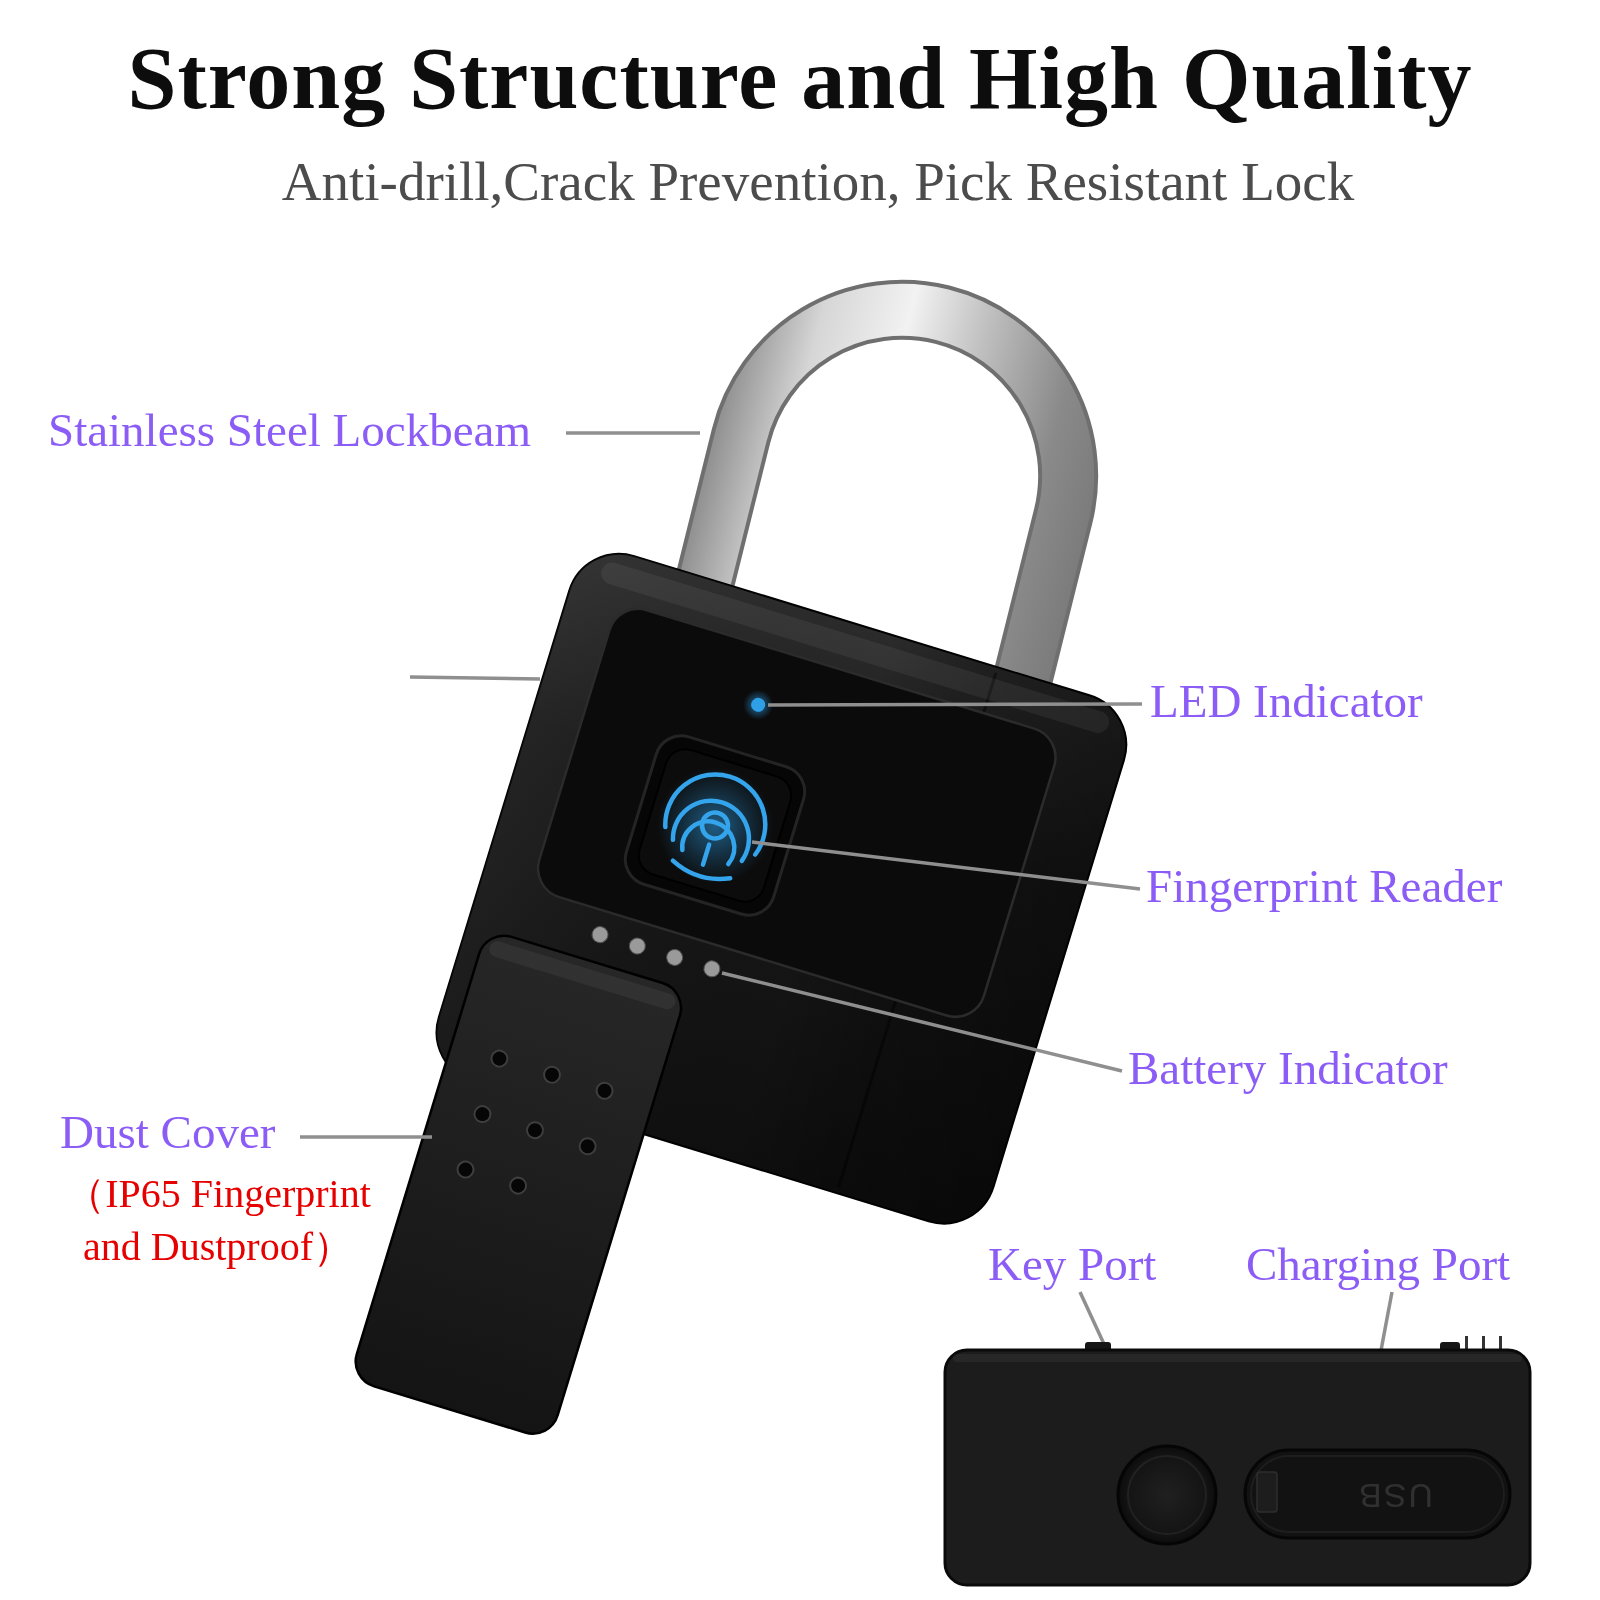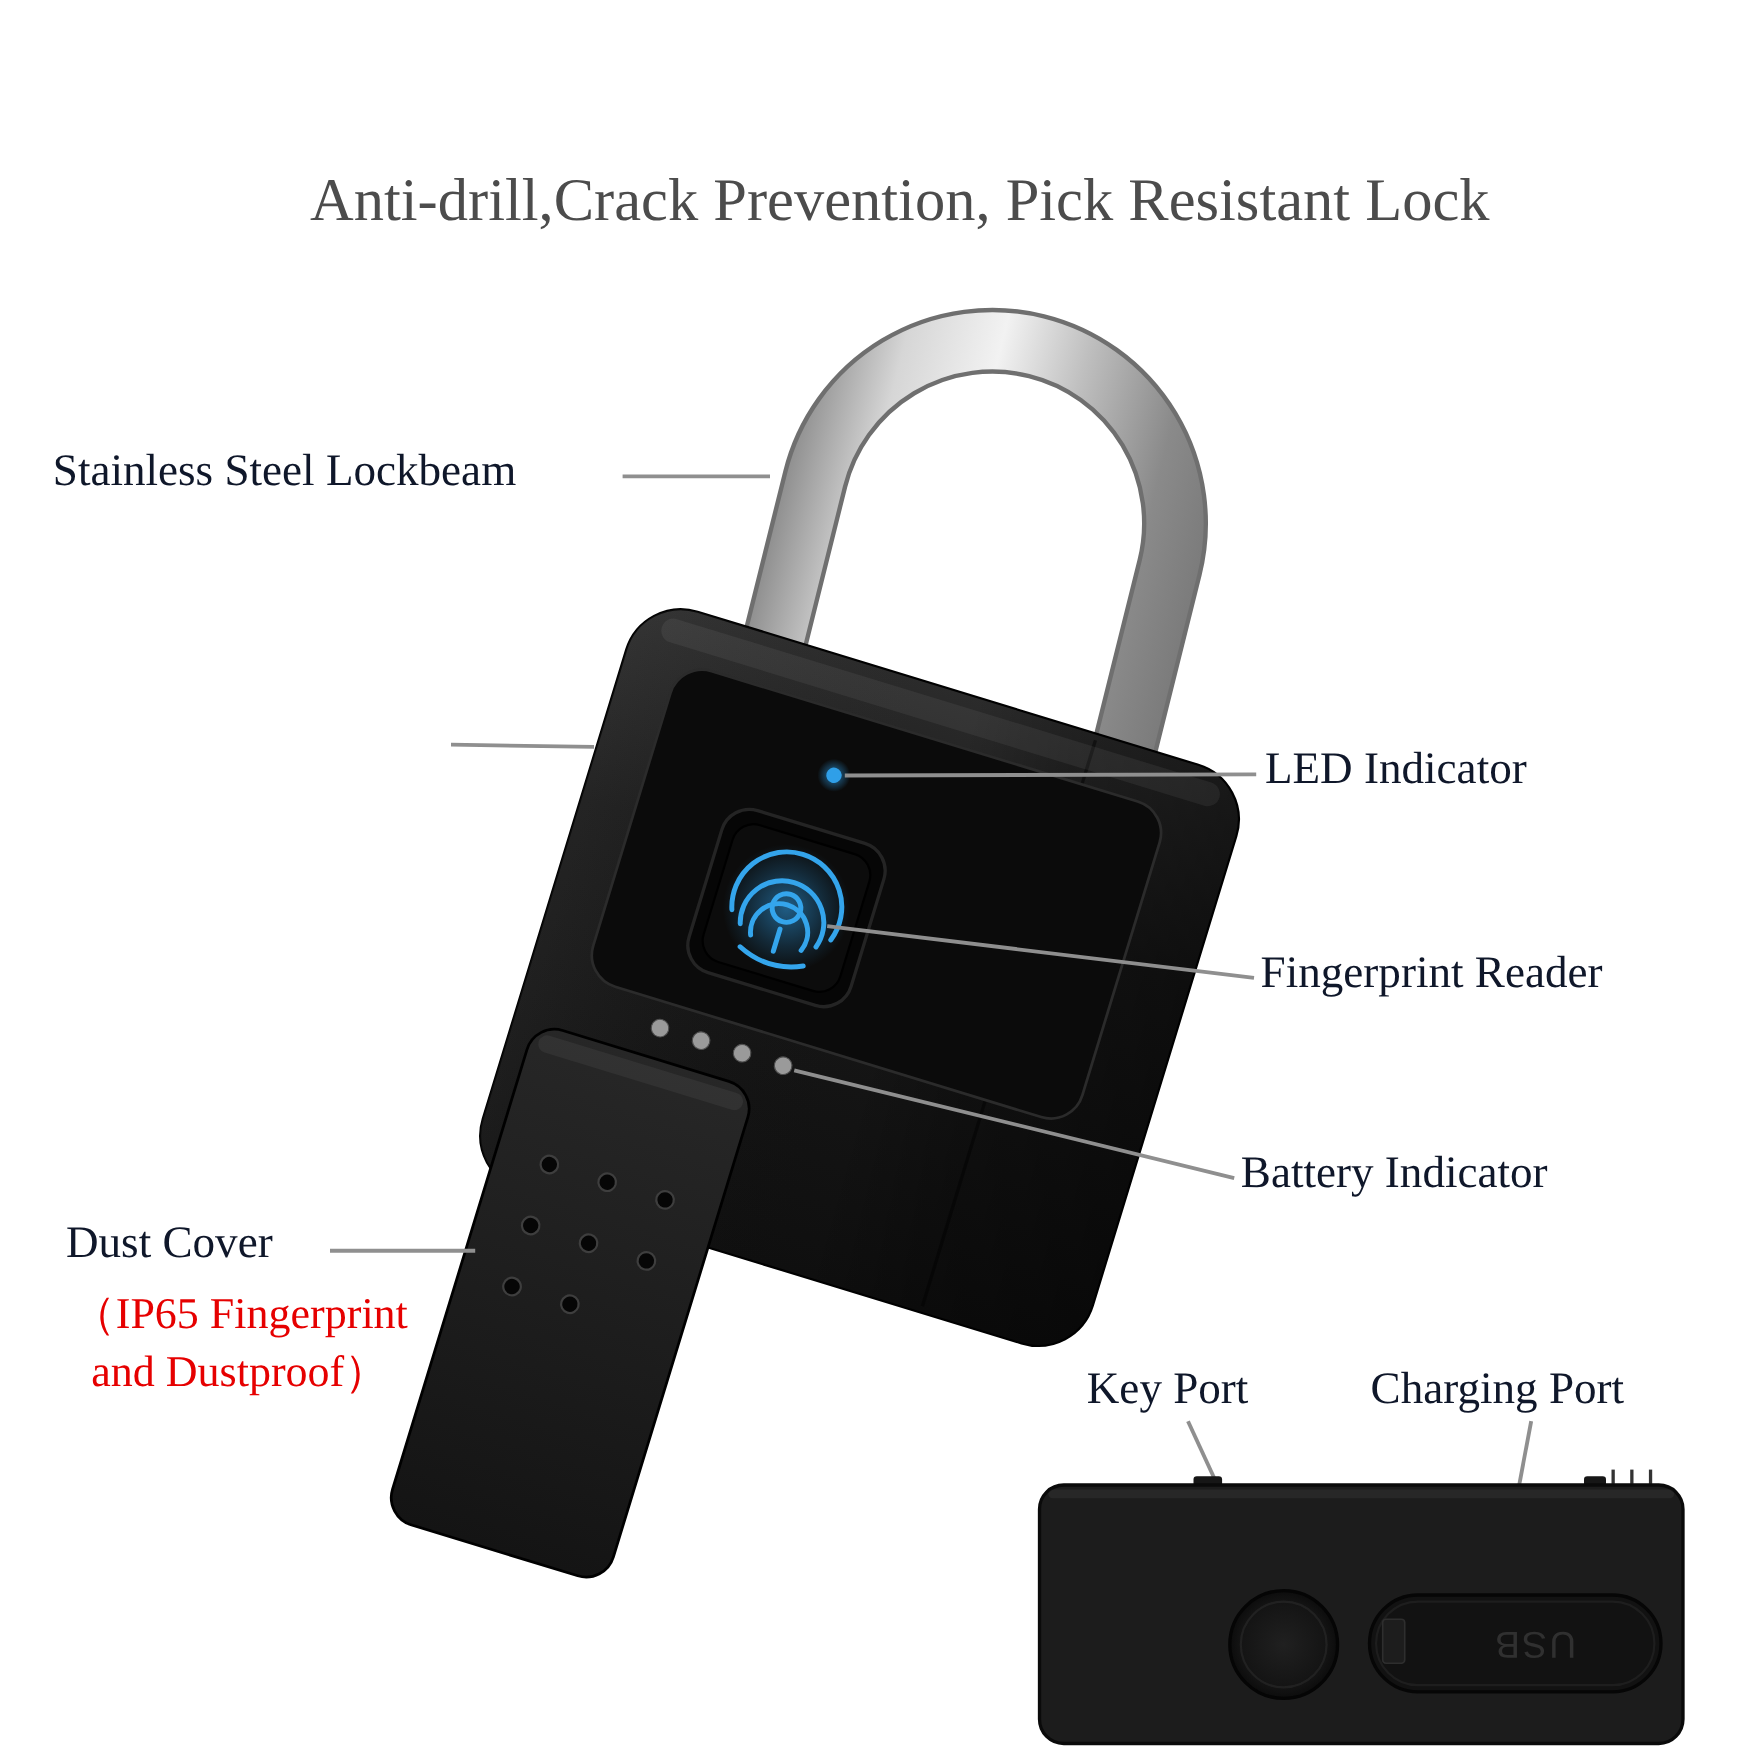--- a/index.html
+++ b/index.html
@@ -10,21 +10,21 @@
   .title{
     position:absolute;top:28px;left:0;width:1600px;text-align:center;
     font-size:88px;font-weight:700;color:#0d0d0d;letter-spacing:1px;
   }
   .subtitle{
     position:absolute;top:150px;left:0;width:1600px;text-align:center;
     font-size:55px;font-weight:400;color:#4c4c4c;padding-left:18px;
   }
   .svg-layer{position:absolute;top:0;left:0;}
   .callout{
-    position:absolute;font-size:41px;color:#0f172a;white-space:nowrap;
+    position:absolute;font-size:47px;color:#8b5cf6;white-space:nowrap;
     line-height:1.05;
   }
   .callout-red{
     position:absolute;font-size:40px;color:#e60000;width:360px;
     text-align:center;line-height:1.32;white-space:nowrap;
   }
 </style>
 </head>
 <body>
 
@@ -144,20 +144,21 @@
       <rect x="8" y="4" width="569" height="8" rx="4" fill="#ffffff" fill-opacity="0.05"></rect>
       <circle cx="222" cy="145" r="49" fill="url(#portGrad)" stroke="#050505" stroke-width="3"></circle>
       <circle cx="222" cy="145" r="39" fill="none" stroke="#ffffff" stroke-opacity="0.06" stroke-width="2"></circle>
       <rect x="300" y="100" width="265" height="88" rx="44" fill="#121212" stroke="#060606" stroke-width="3"></rect>
       <rect x="306" y="106" width="253" height="76" rx="38" fill="none" stroke="#ffffff" stroke-opacity="0.05" stroke-width="2"></rect>
       <rect x="312" y="122" width="20" height="40" rx="3" fill="#1d1d1d" stroke="#2e2e2e" stroke-width="1.5"></rect>
       <text x="450" y="158" font-size="34" fill="#303030" letter-spacing="2" text-anchor="middle" font-family="Liberation Sans, sans-serif" transform="rotate(180 450 146)">USB</text>
     </g>
   </svg>
 
+  <div class="title">Strong Structure and High Quality</div>
   <div class="subtitle">Anti-drill,Crack Prevention, Pick Resistant Lock</div>
 
   <div class="callout" style="left:48px;top:406px;">Stainless Steel Lockbeam</div>
   <div class="callout" style="left:1150px;top:677px;">LED Indicator</div>
   <div class="callout" style="left:1146px;top:862px;">Fingerprint Reader</div>
   <div class="callout" style="left:1128px;top:1044px;">Battery Indicator</div>
   <div class="callout" style="left:60px;top:1108px;text-align:center;">Dust Cover</div>
   <div class="callout-red" style="left:38px;top:1168px;">
     <div>（IP65 Fingerprint</div>
     <div>and Dustproof）</div>

